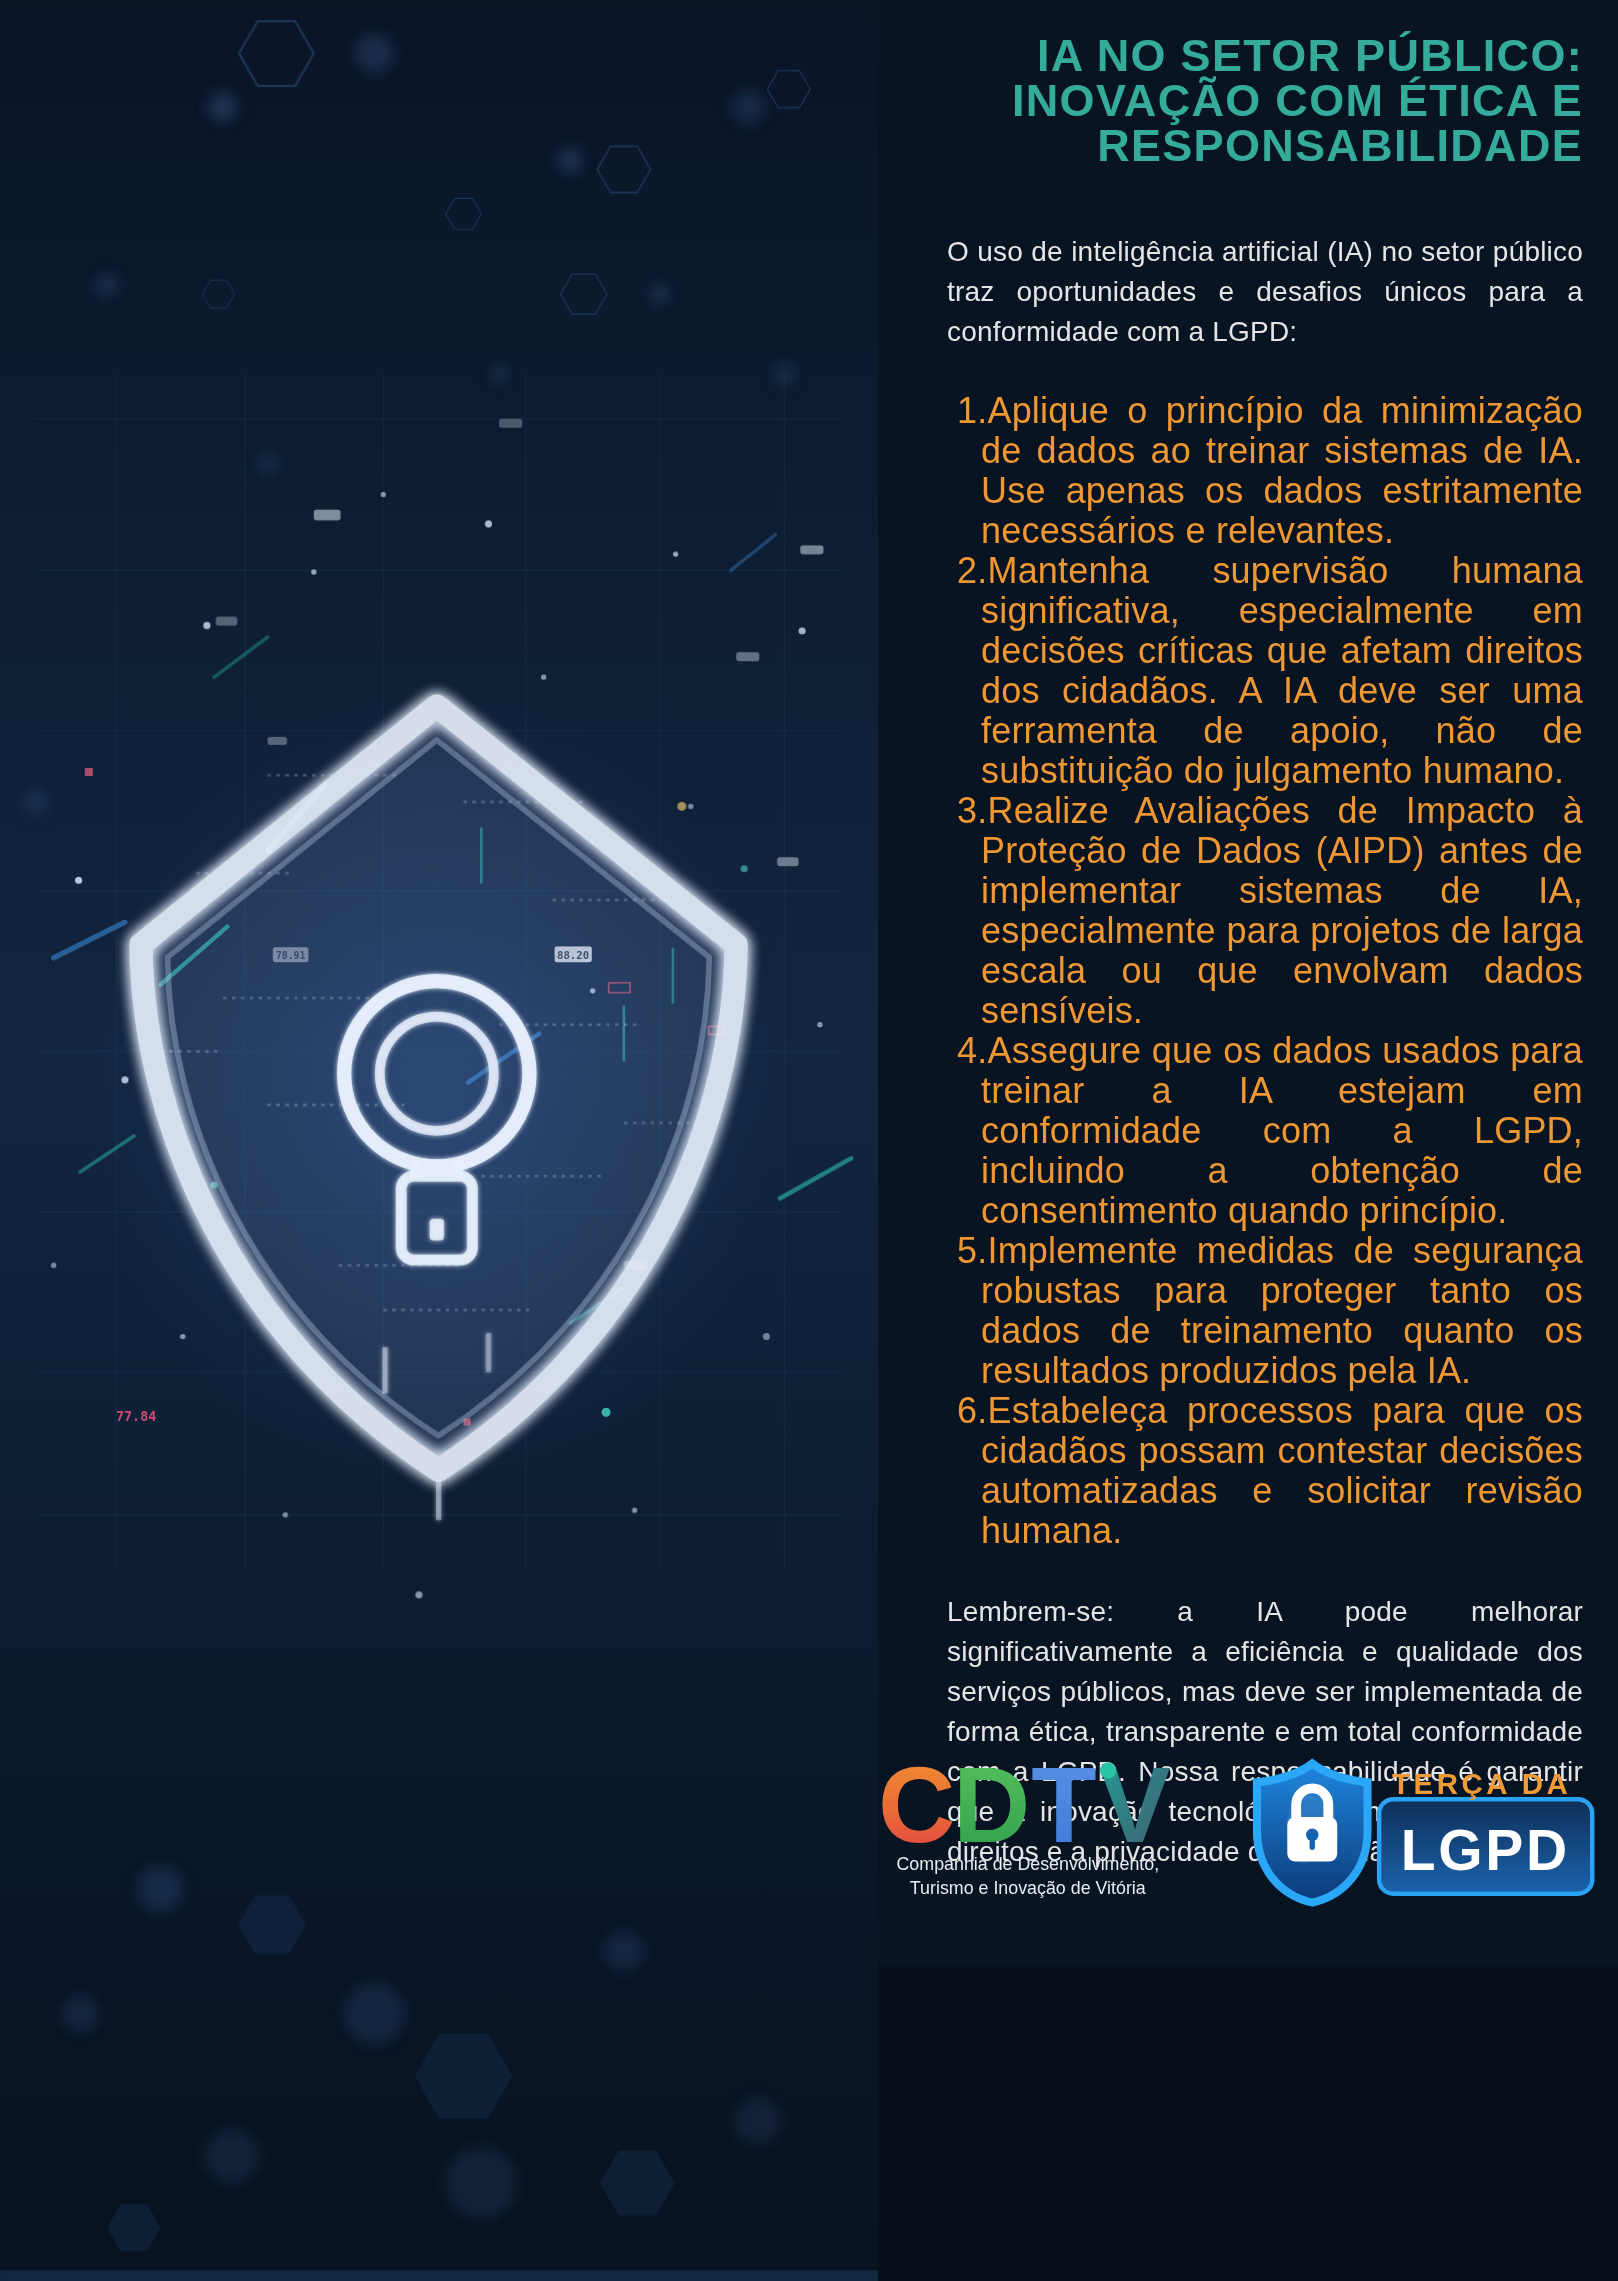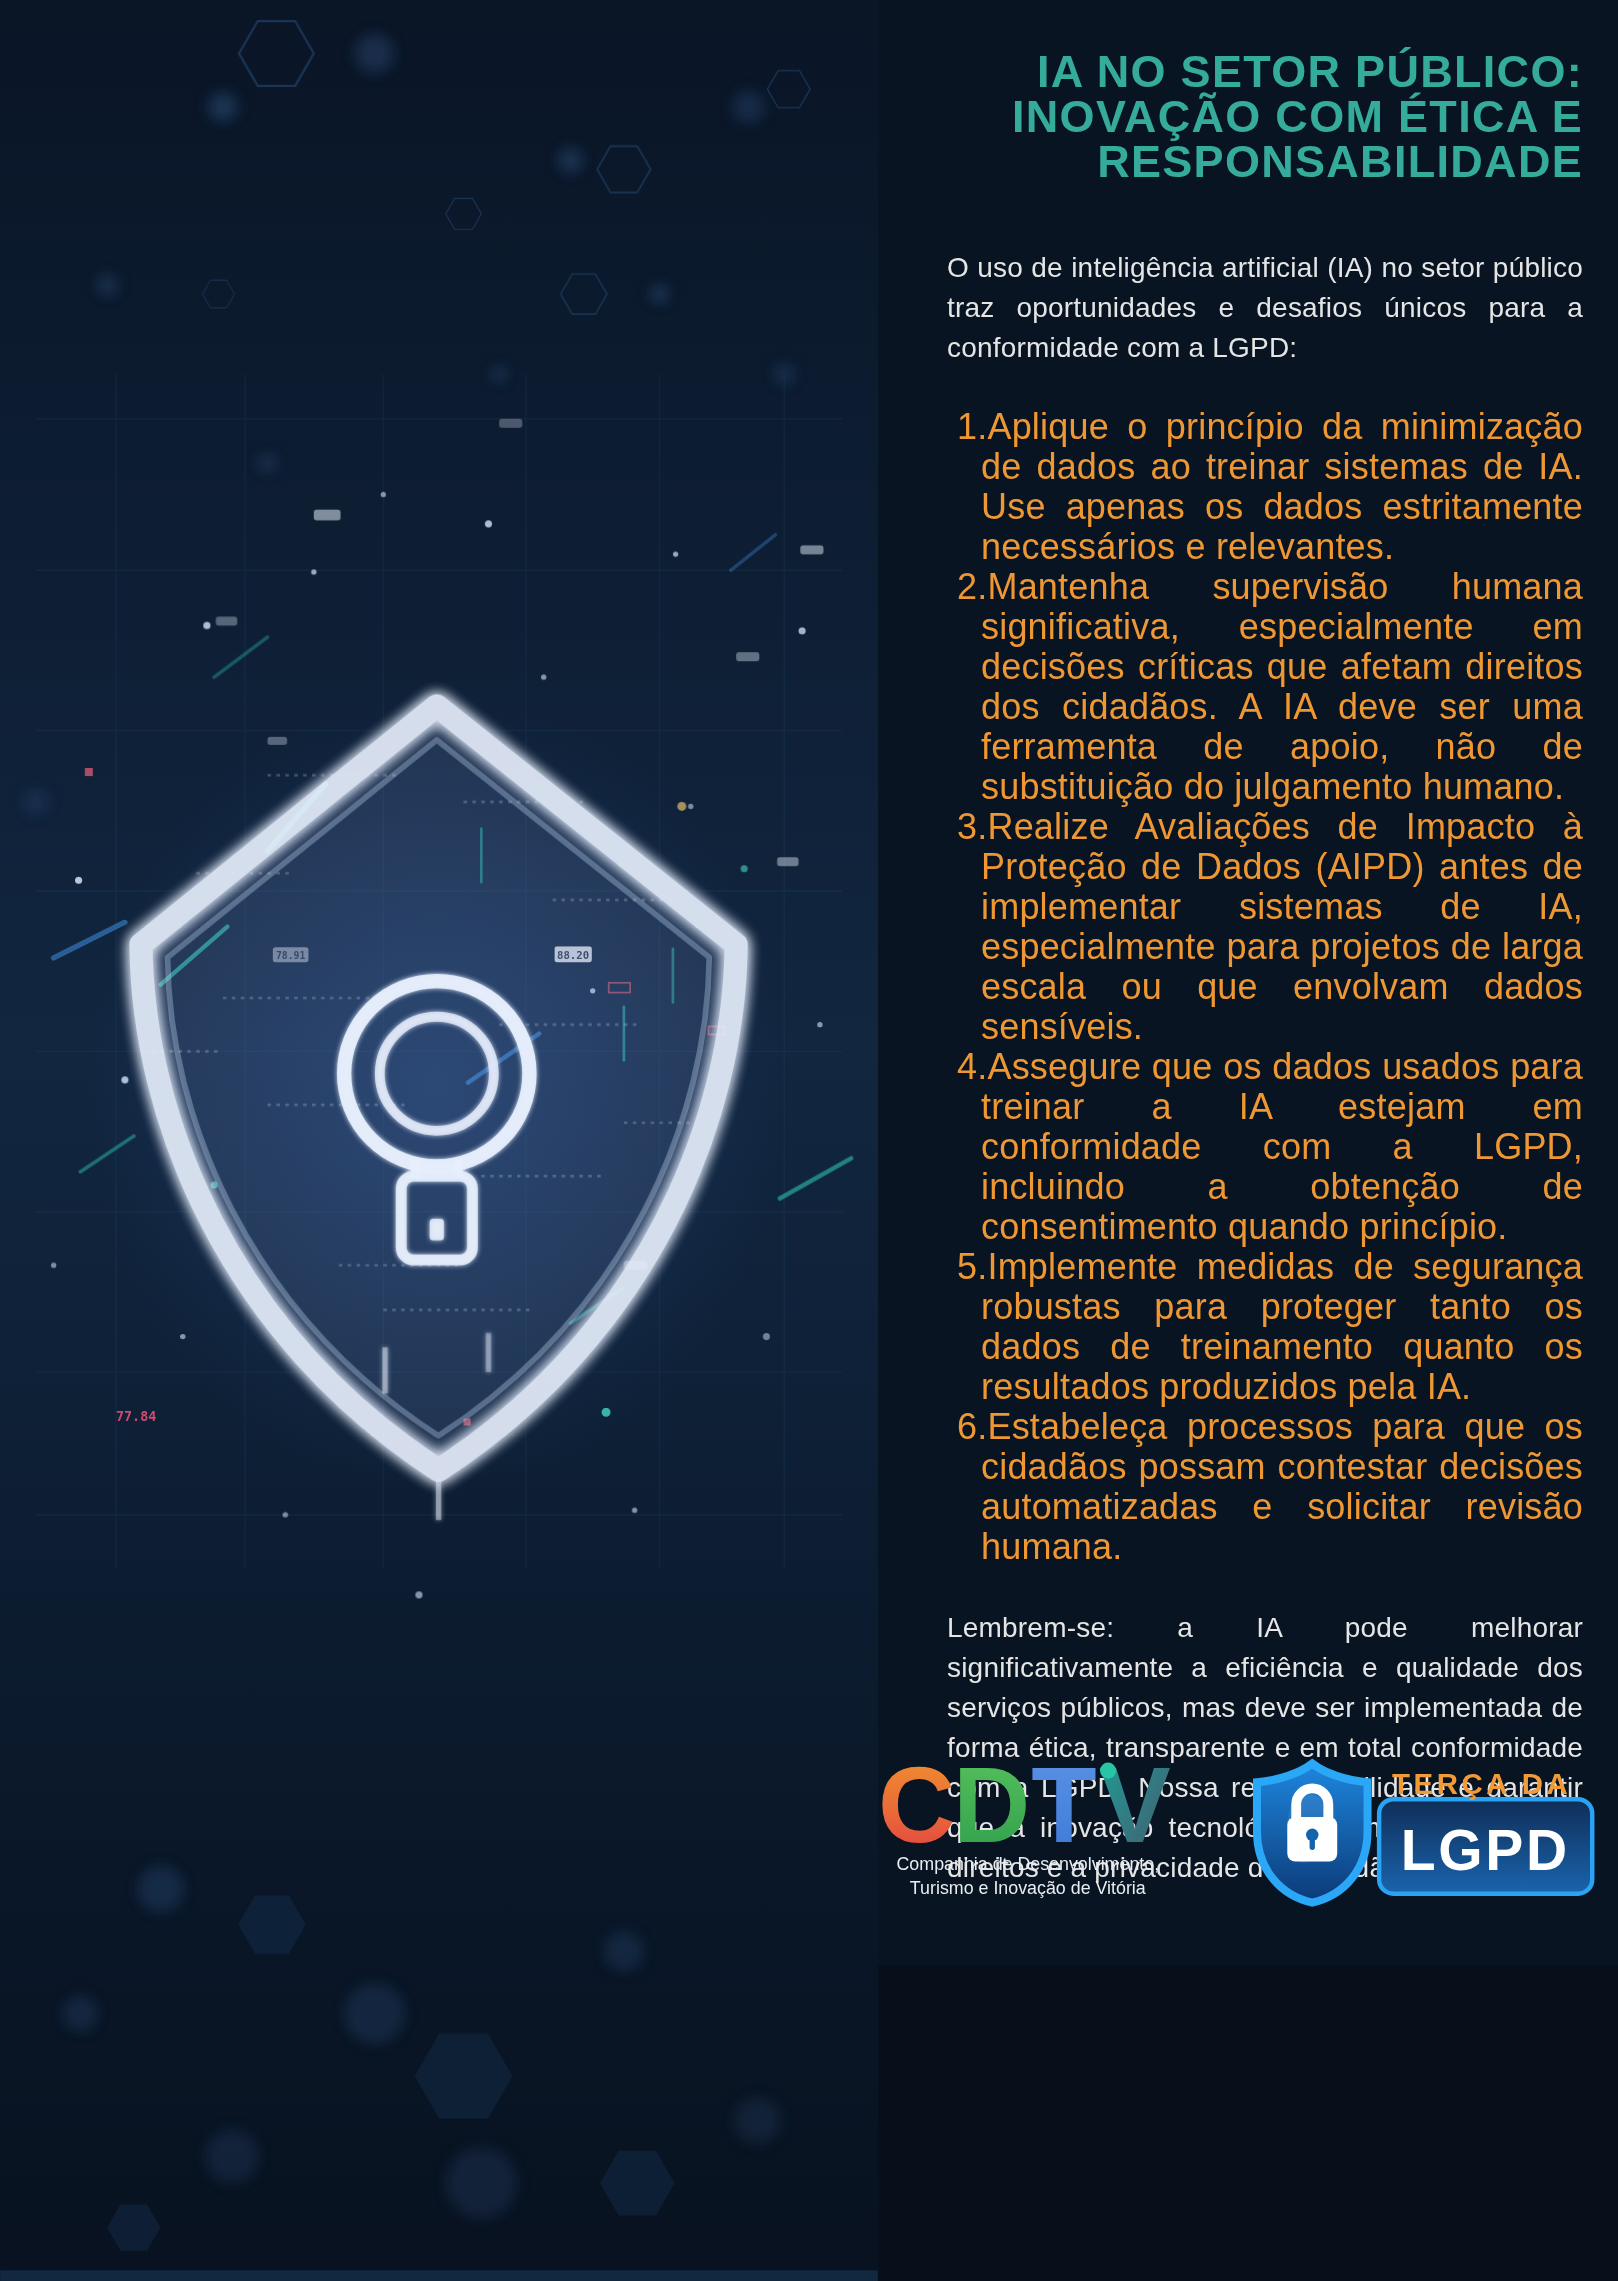--- a/index.html
+++ b/index.html
@@ -7,21 +7,21 @@
 
   
   .art-col{position:absolute;left:0;top:0;width:878px;height:2281px;overflow:hidden;
     background:linear-gradient(180deg,#0a1526 0%,#0d1d32 22%,#122640 46%,#0e2036 62%,#0a1728 82%,#081220 100%);}
   .art-col .halo{position:absolute;left:-98px;top:535px;width:1069px;height:1158px;
     background:radial-gradient(ellipse 499px 570px at 50% 48%,rgba(45,90,160,.38),rgba(45,90,160,0) 70%);}
   .art-col svg{position:absolute;left:0;top:0;}
 
   
   .text-col{position:absolute;left:878px;top:0;width:741px;height:1965px;background:#081422;box-sizing:border-box;
-    padding:49px 36px 0 69px;color:#f2f4f6;}
+    padding:33px 36px 0 69px;color:#f2f4f6;}
   .doc-title{color:#35ab9b;font-size:45px;line-height:45px;font-weight:700;text-align:right;letter-spacing:1.3px;
     margin:0 0 64px 0;}
   .doc-title span{display:block;}
   .para{font-size:28px;line-height:40px;letter-spacing:0.2px;text-align:justify;margin:0 0 39px 0;color:#e5e5e5;}
   .list{margin:0 0 41px 0;}
   .li{font-size:36px;line-height:40px;letter-spacing:0.2px;text-align:justify;color:#ee9733;
     padding-left:34px;text-indent:-24px;margin:0;}
   .li .num{color:#ee9733;}
   .closing{margin-bottom:0;}
   .footer-svg{position:absolute;left:0;bottom:0;width:741px;height:214px;}

